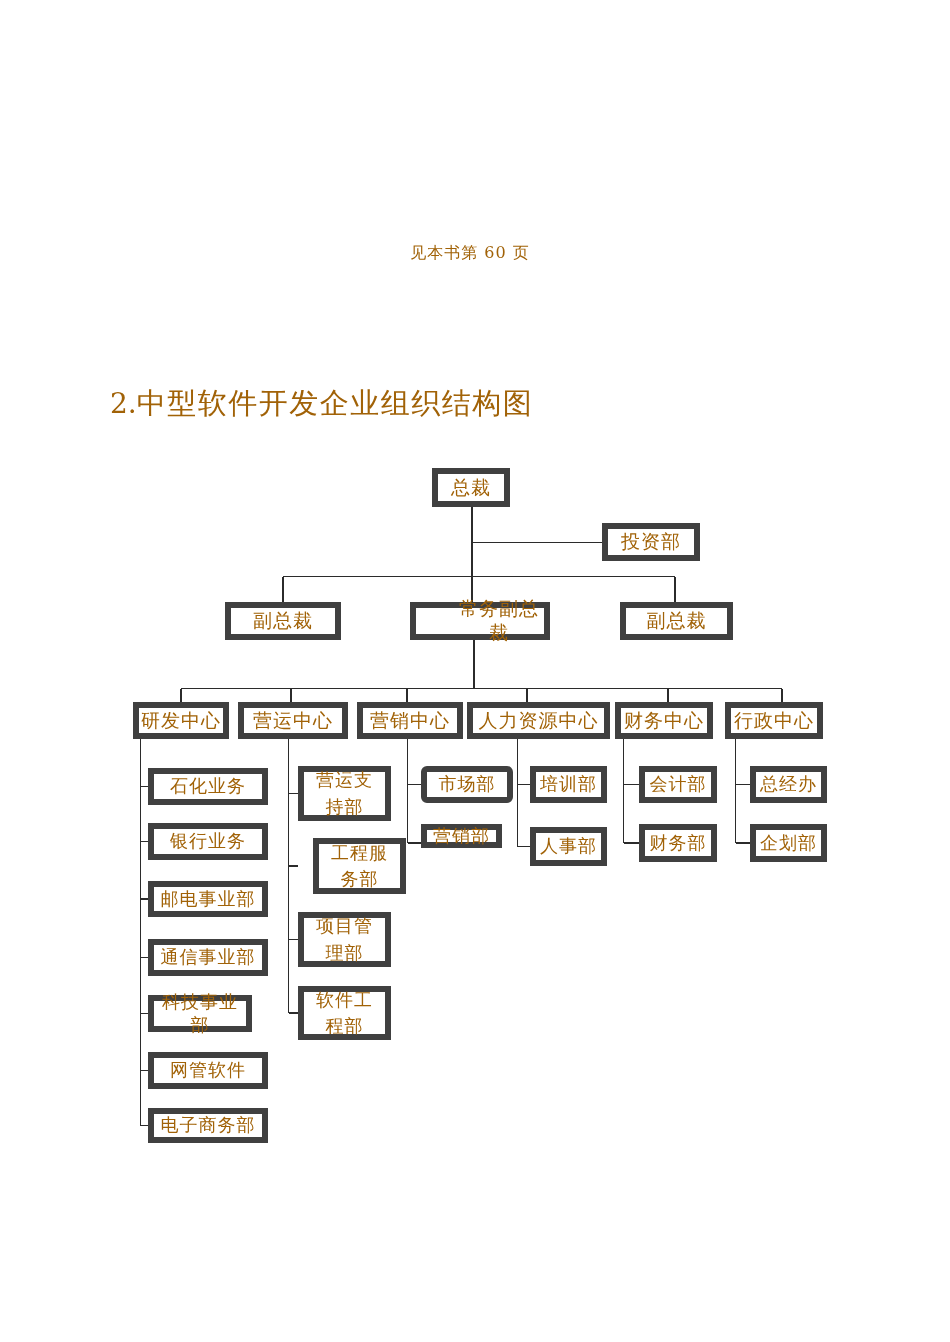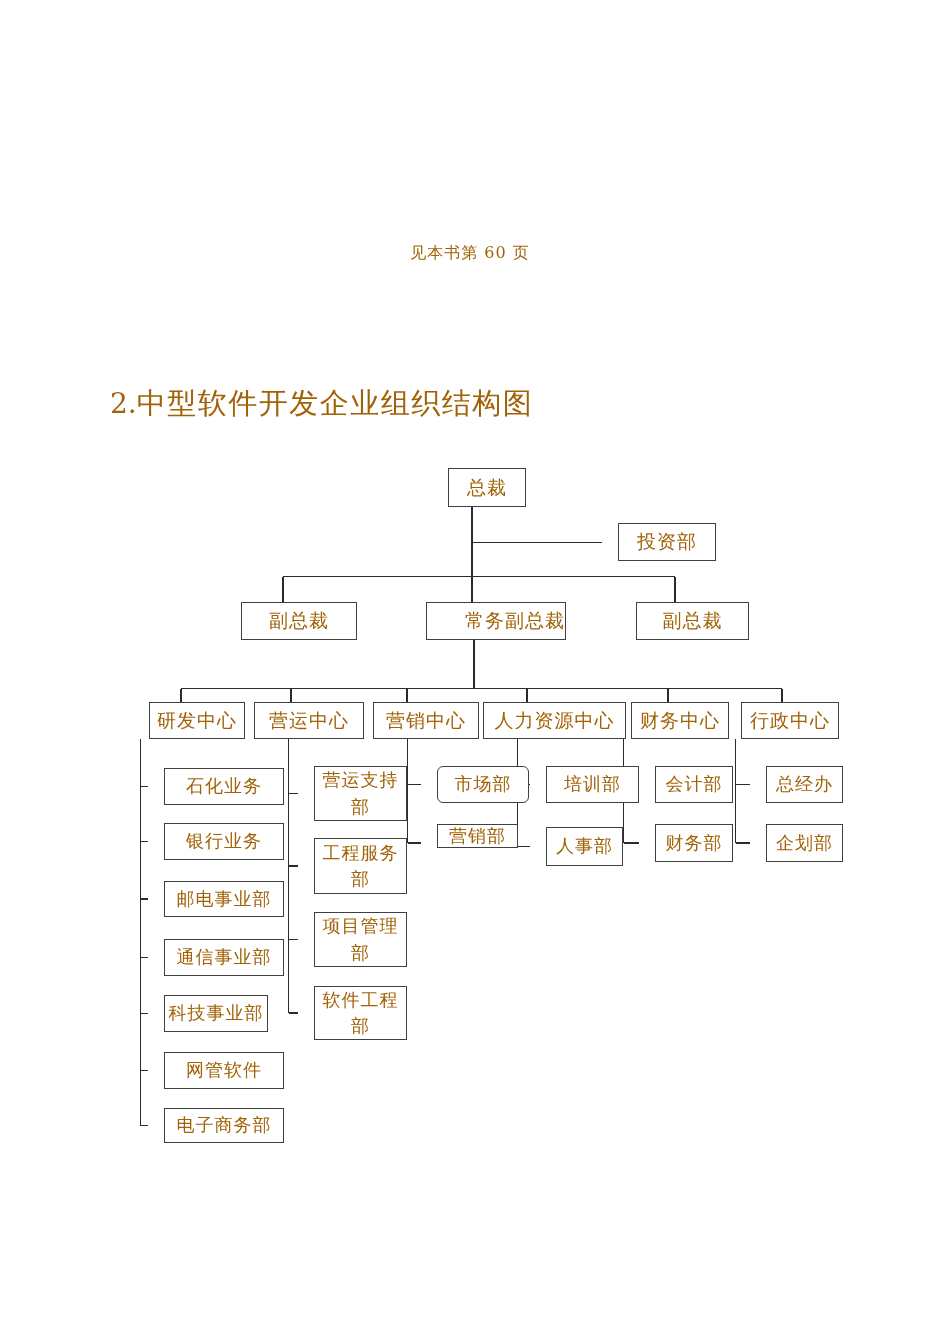--- a/index.html
+++ b/index.html
@@ -29,30 +29,29 @@
     font-size: 29px;
     white-space: nowrap;
   }
   .heading .num { font-size: 28px; }
   .heading .ttl { letter-spacing: 1.5px; }
   .chart { position: absolute; inset: 0; }
   .lines { position: absolute; left: 0; top: 0; }
   .box {
     position: absolute;
     box-sizing: border-box;
-    border: 1px solid #404040;
+    border: 6px solid #404040;
     background: #fff;
     display: flex;
     align-items: center;
     justify-content: center;
     font-size: 19px;
     letter-spacing: 1px;
     line-height: 1.25;
     text-align: center;
-    margin-left: 16px;
   }
   .box.small { font-size: 18px; }
   .box.wrap2 {
     font-size: 18px;
     padding: 16px 6px;
     line-height: 1.45;
   }
 </style>
 </head>
 <body>
@@ -135,28 +134,28 @@
 
     <div class="box small" style="left:148px; top:768px; width:120px; height:37px;">石化业务</div>
     <div class="box small" style="left:148px; top:823px; width:120px; height:37px;">银行业务</div>
     <div class="box small" style="left:148px; top:881px; width:120px; height:36px;">邮电事业部</div>
     <div class="box small" style="left:148px; top:939px; width:120px; height:37px;">通信事业部</div>
     <div class="box small" style="left:148px; top:995px; width:104px; height:37px;">科技事业部</div>
     <div class="box small" style="left:148px; top:1052px; width:120px; height:37px;">网管软件</div>
     <div class="box small" style="left:148px; top:1108px; width:120px; height:35px;">电子商务部</div>
 
     <div class="box wrap2" style="left:298px; top:766px; width:93px; height:55px;">营运支持部</div>
-    <div class="box wrap2" style="left:298px; top:838px; width:93px; height:56px;">工程服务部</div>
+    <div class="box wrap2" style="left:313px; top:838px; width:93px; height:56px;">工程服务部</div>
     <div class="box wrap2" style="left:298px; top:912px; width:93px; height:55px;">项目管理部</div>
     <div class="box wrap2" style="left:298px; top:986px; width:93px; height:54px;">软件工程部</div>
 
     <div class="box small" style="left:421px; top:766px; width:92px; height:37px;border-radius:6px;">市场部</div>
     <div class="box small" style="left:421px; top:824px; width:81px; height:24px;">营销部</div>
 
-    <div class="box small" style="left:530px; top:766px; width:93px; height:37px;">培训部</div>
+    <div class="box small" style="left:530px; top:766px; width:77px; height:37px;">培训部</div>
     <div class="box small" style="left:530px; top:827px; width:77px; height:39px;">人事部</div>
 
     <div class="box small" style="left:639px; top:766px; width:78px; height:37px;">会计部</div>
     <div class="box small" style="left:639px; top:824px; width:78px; height:38px;">财务部</div>
 
     <div class="box small" style="left:750px; top:766px; width:77px; height:37px;">总经办</div>
     <div class="box small" style="left:750px; top:824px; width:77px; height:38px;">企划部</div>
 
   </div>
 </div>

